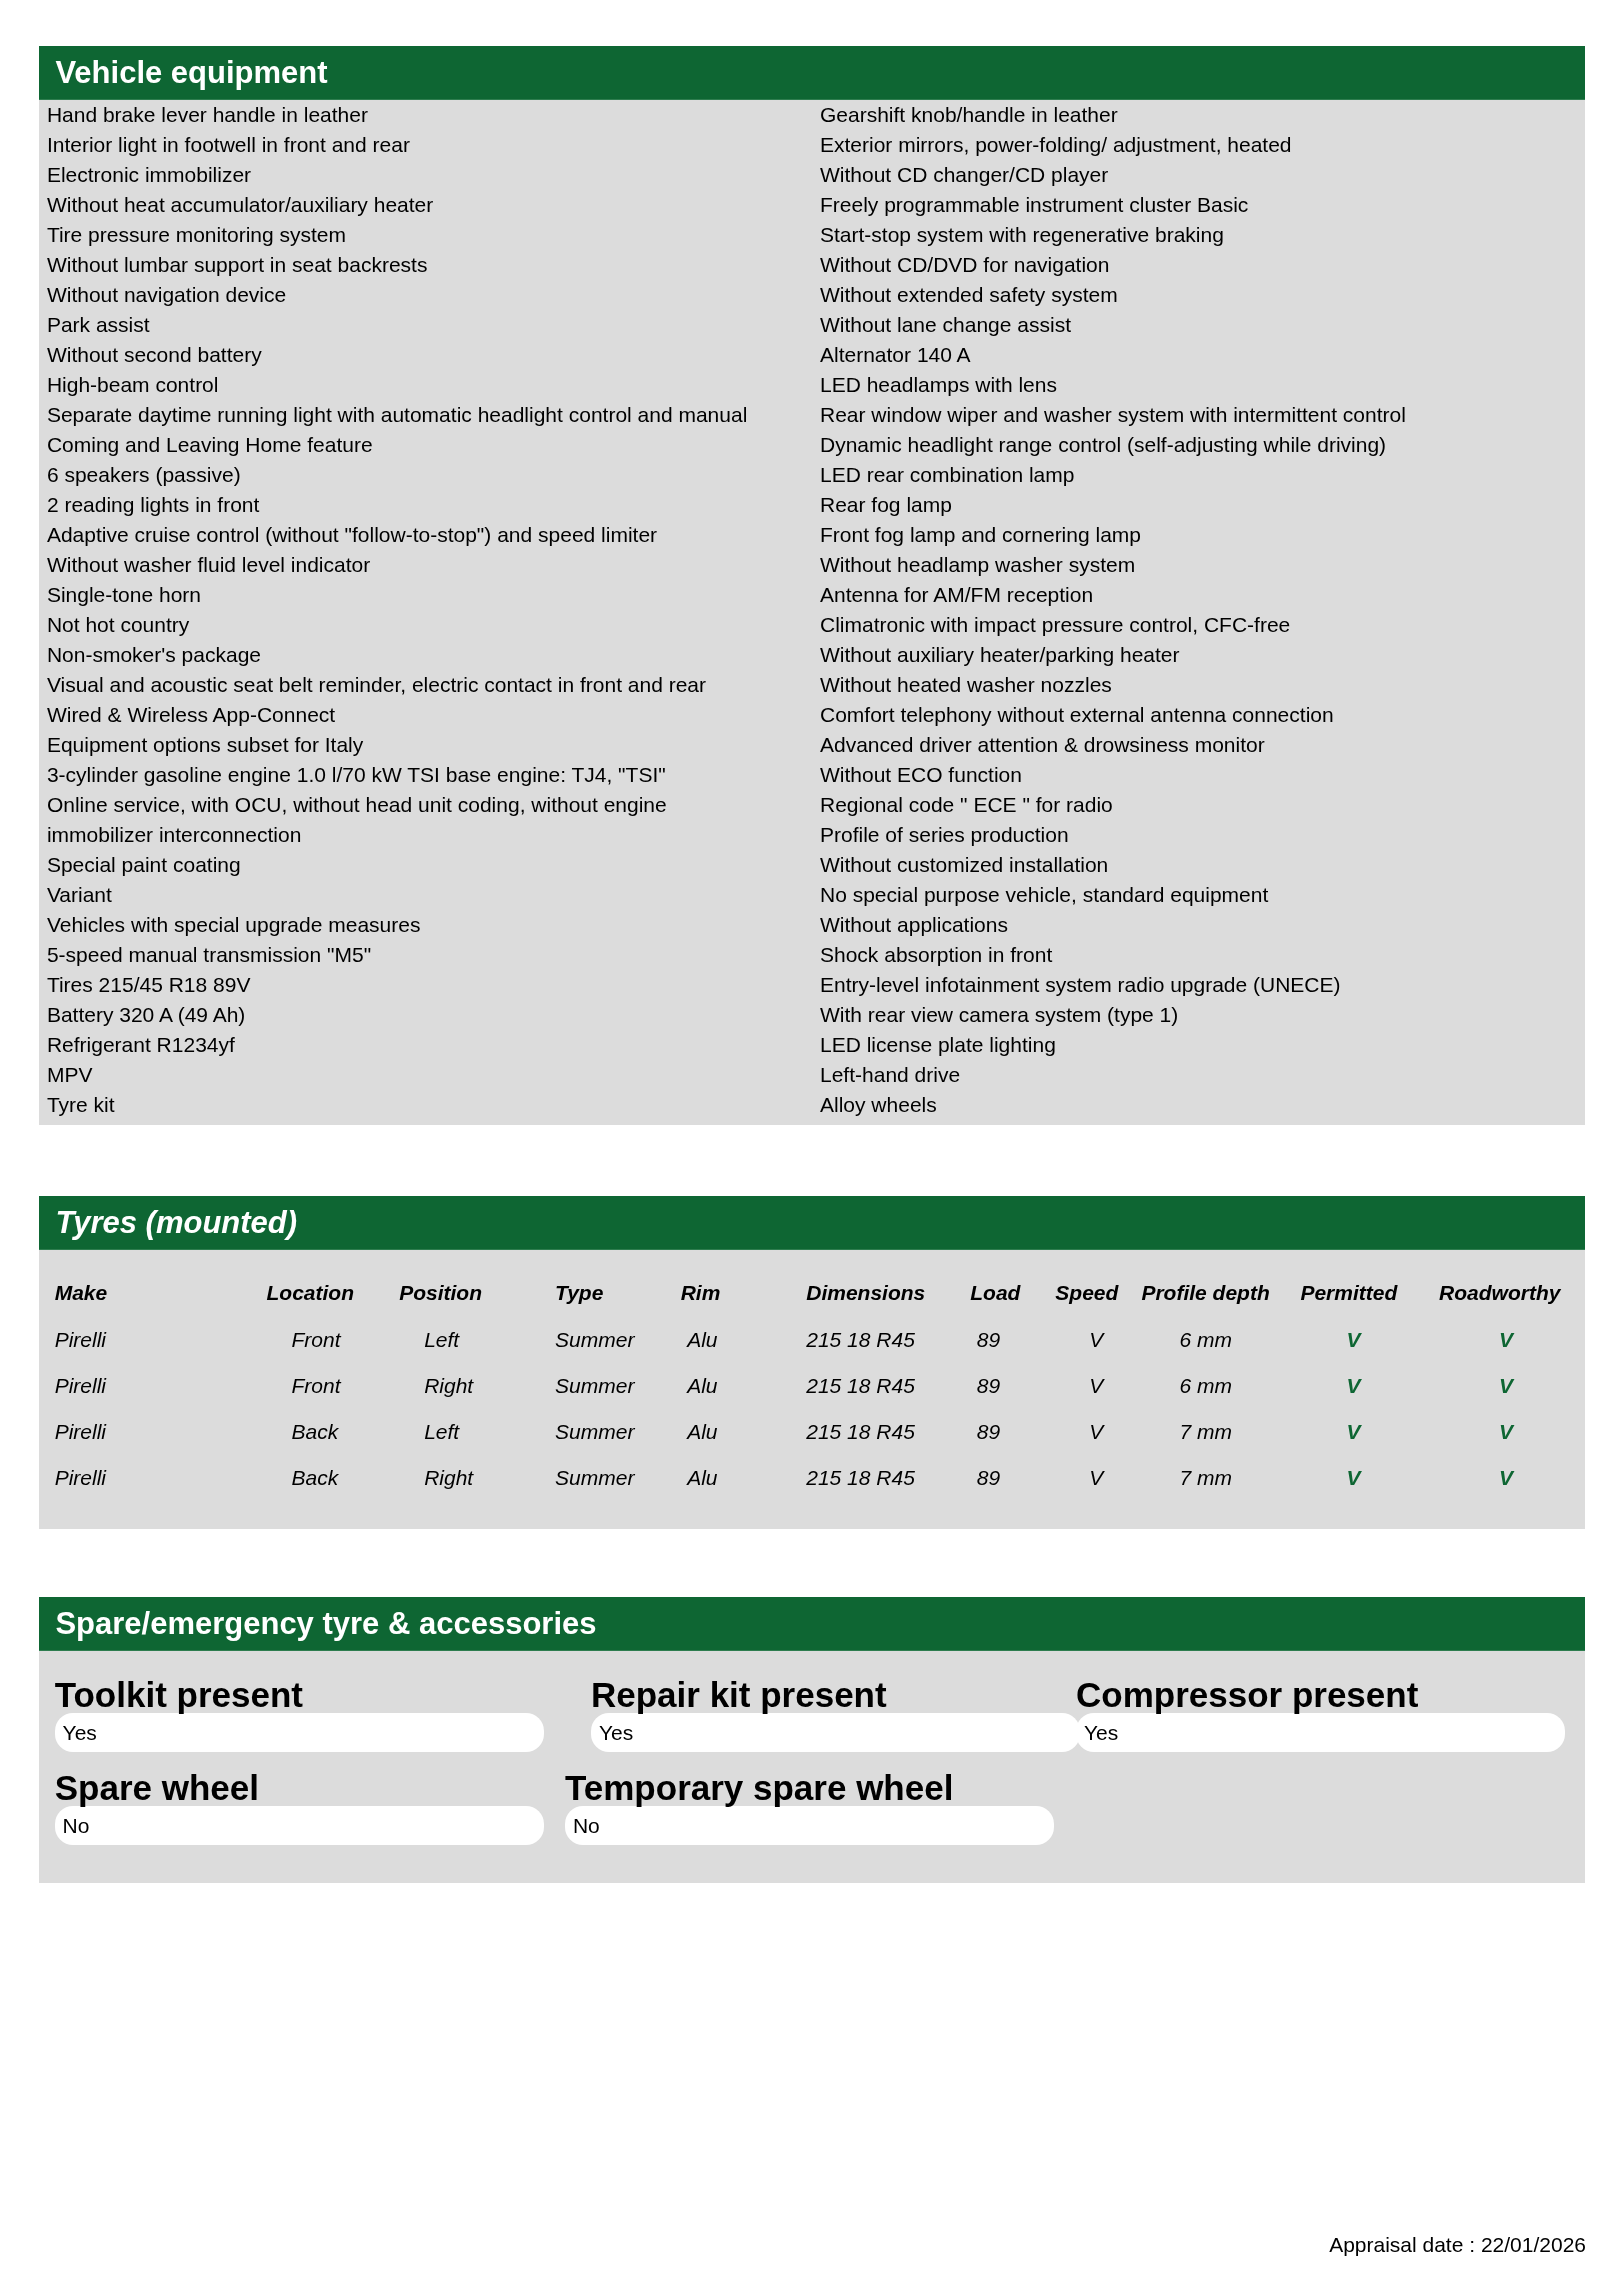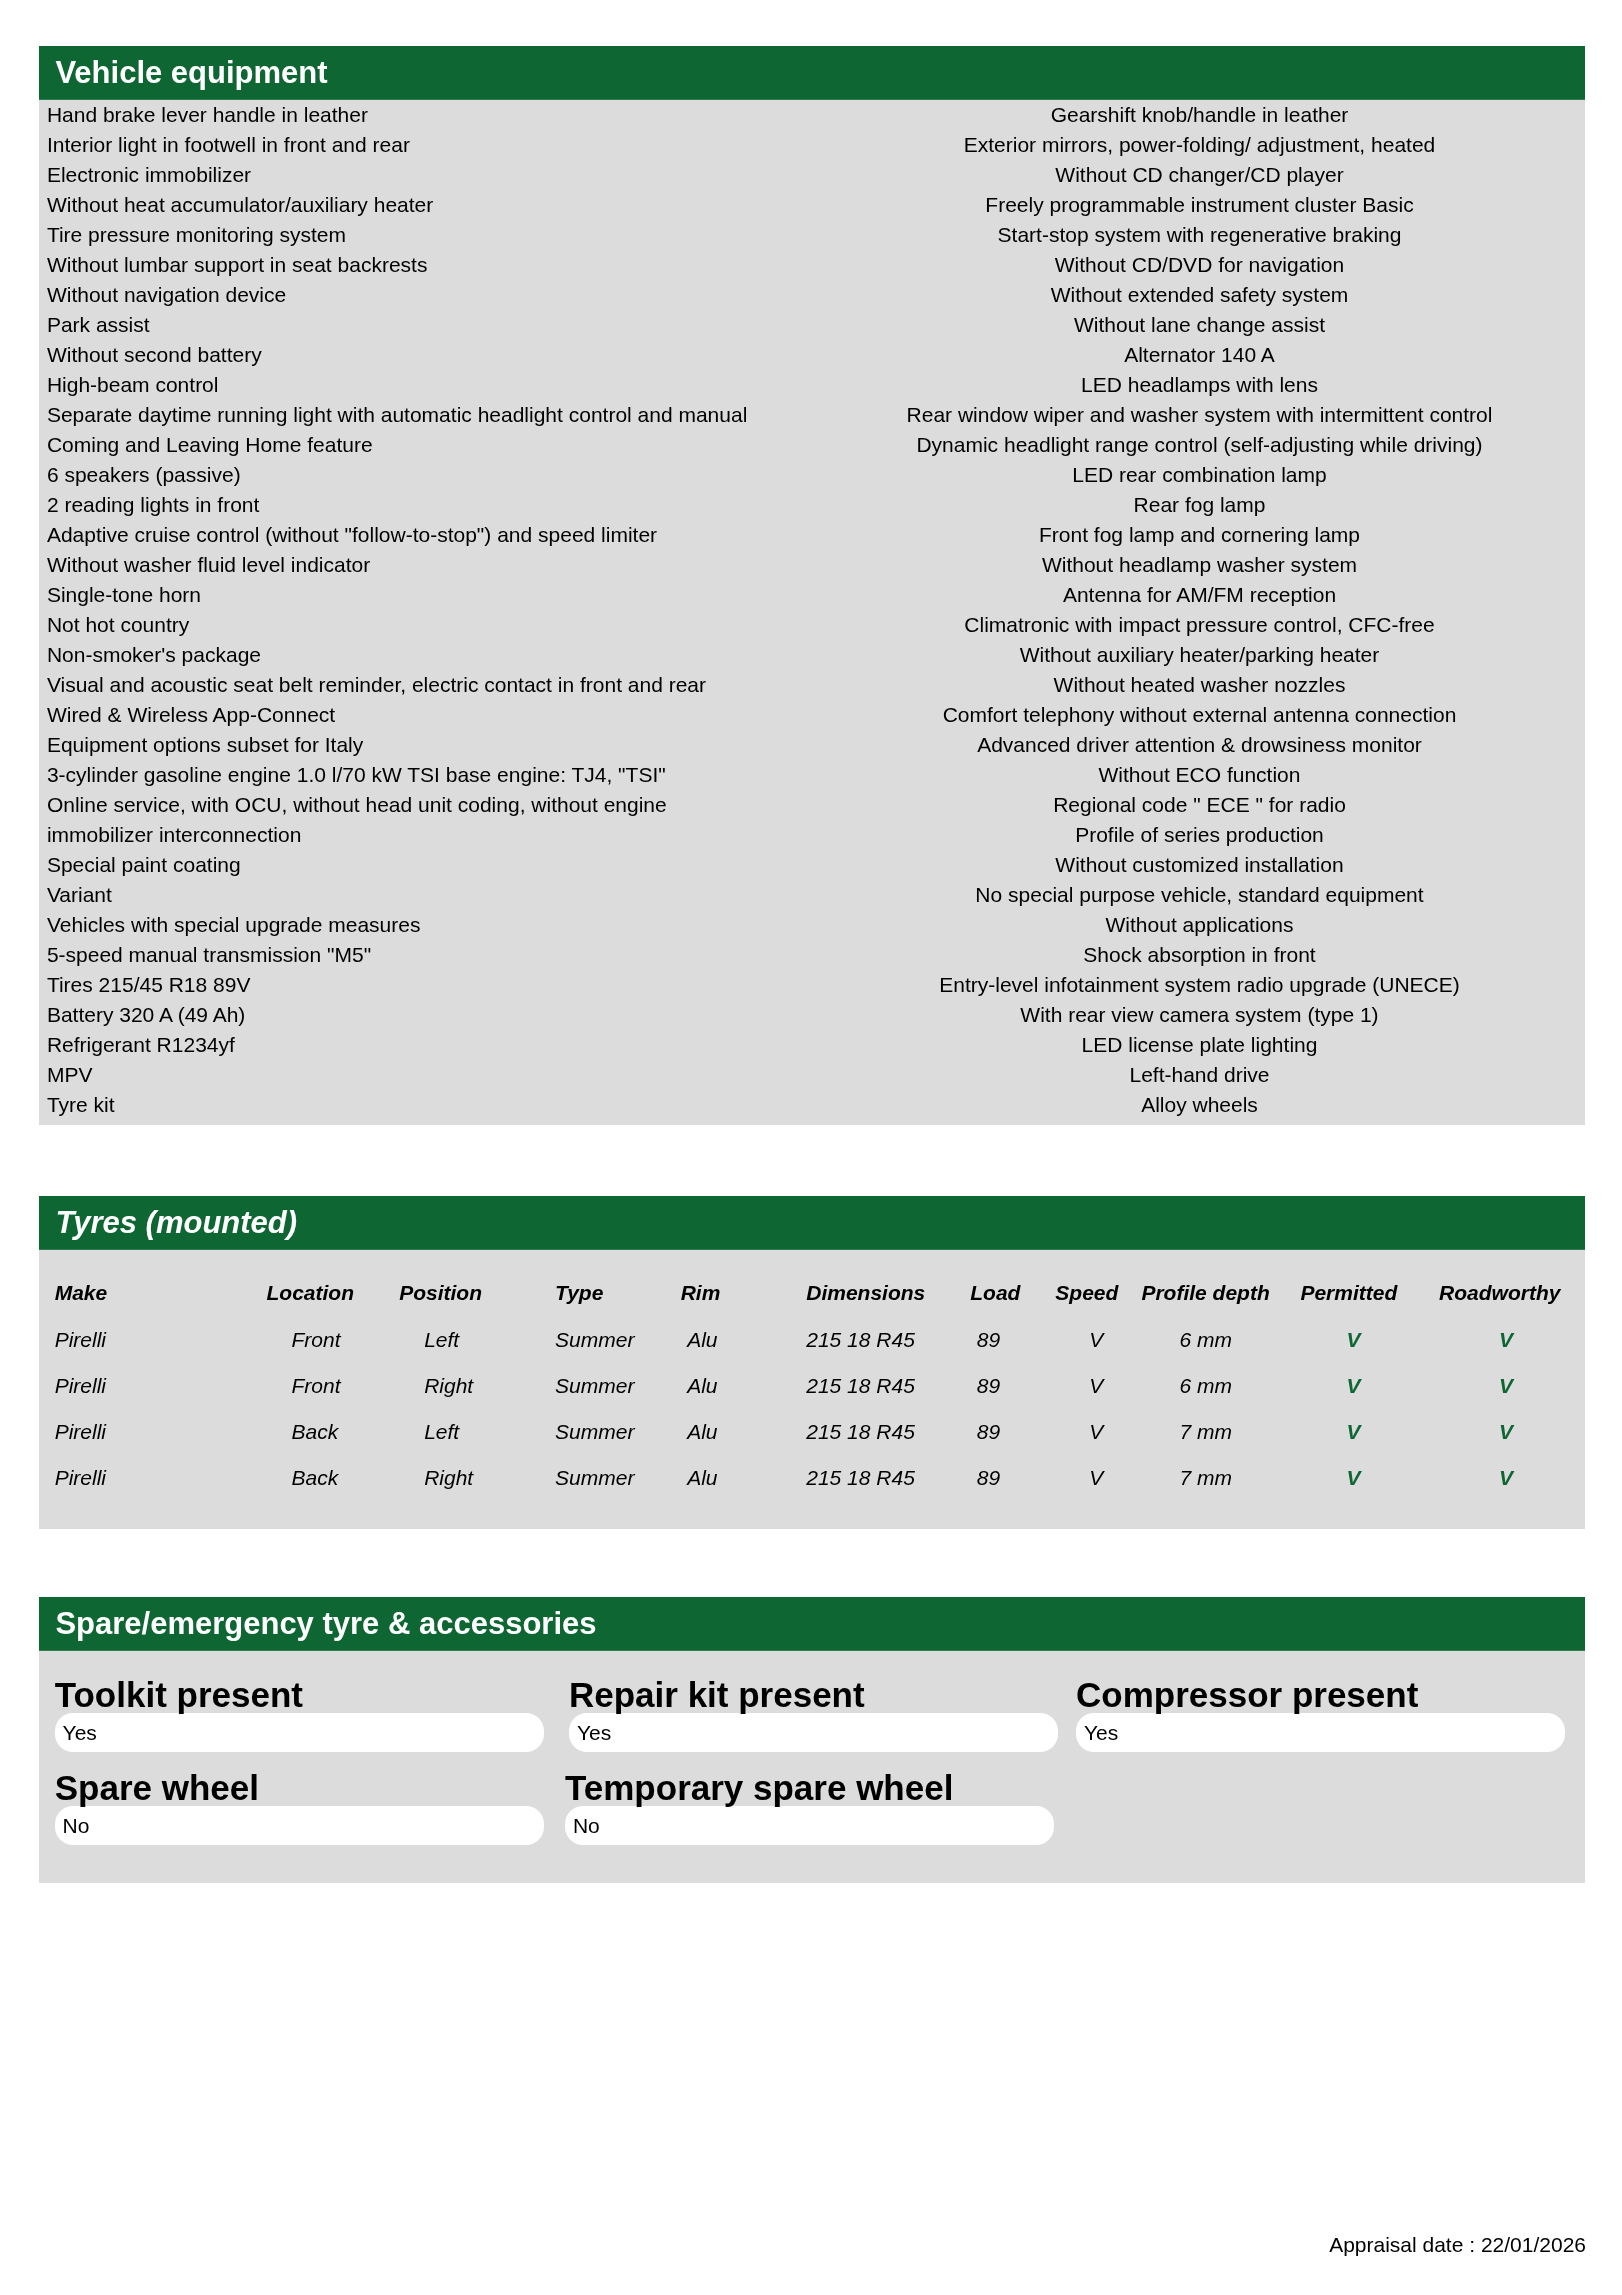--- a/index.html
+++ b/index.html
@@ -14,21 +14,21 @@
     font-size: 31px; font-weight: bold; box-sizing: border-box;
     border-bottom: 1.3px solid #2e7d4f;
   }
   .section-body { background: #dcdcdc; }
 
   
   #sec-equipment { top: 46px; }
   #sec-equipment .section-body { height: 1025px; position: relative; }
   .equip-col { position: absolute; top: 0; list-style: none; margin: 0; padding: 0; }
   .equip-col.left { left: 7.9px; width: 759px; }
-  .equip-col.right { left: 781px; width: 759px; text-align: center; }
+  .equip-col.right { left: 781px; width: 759px; }
   .equip-col li { font-size: 21px; line-height: 30px; height: 30px; white-space: nowrap; }
 
   
   #sec-tyres { top: 1196px; font-style: italic; }
   #sec-tyres .section-body { height: 279px; position: relative; }
   .tyre-table { position: absolute; left: 0; top: 19.6px; width: 100%; border-collapse: collapse; table-layout: fixed; }
   .tyre-table th { font-size: 21px; font-weight: bold; text-align: left; height: 47px; padding: 0; white-space: nowrap; }
   .tyre-table td { font-size: 21px; height: 46px; padding: 0; white-space: nowrap; }
   .tyre-table .c-make { width: 209px; padding-left: 15.7px; }
   .tyre-table .c-loc { width: 131px; }
@@ -220,21 +220,21 @@
   </div>
 </div>
 
 <div class="section" id="sec-spare">
   <div class="section-header">Spare/emergency tyre &amp; accessories</div>
   <div class="section-body">
     <div class="field" style="left:15.7px; top:25px;">
       <div class="field-label">Toolkit present</div>
       <div class="field-value">Yes</div>
     </div>
-    <div class="field" style="left:530px; top:25px;">
+    <div class="field" style="left:552px; top:25px;">
       <div class="field-label">Repair kit present</div>
       <div class="field-value">Yes</div>
     </div>
     <div class="field" style="left:1037px; top:25px;">
       <div class="field-label">Compressor present</div>
       <div class="field-value">Yes</div>
     </div>
     <div class="field" style="left:15.7px; top:118px;">
       <div class="field-label">Spare wheel</div>
       <div class="field-value">No</div>

